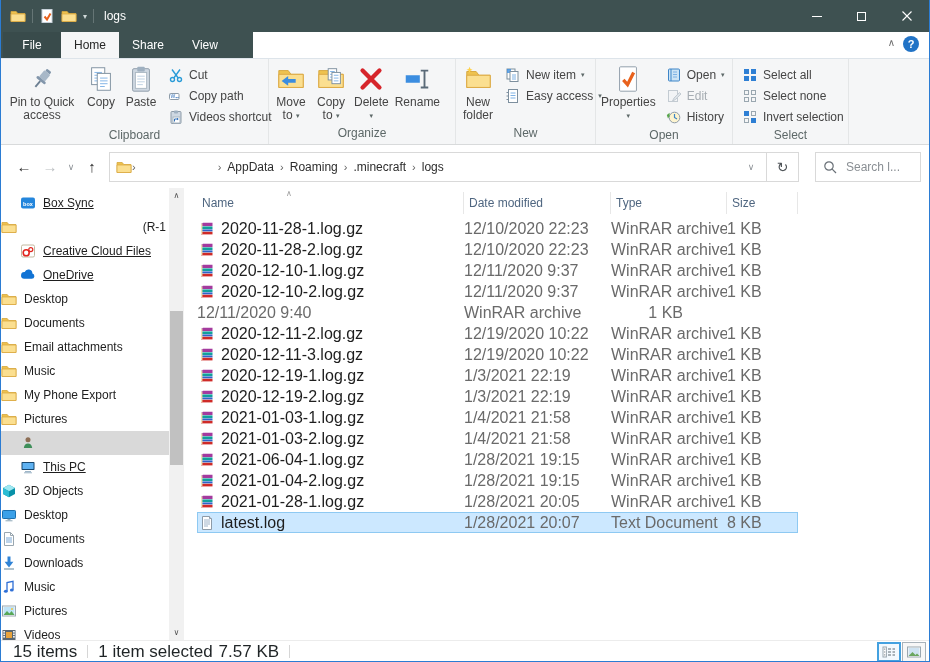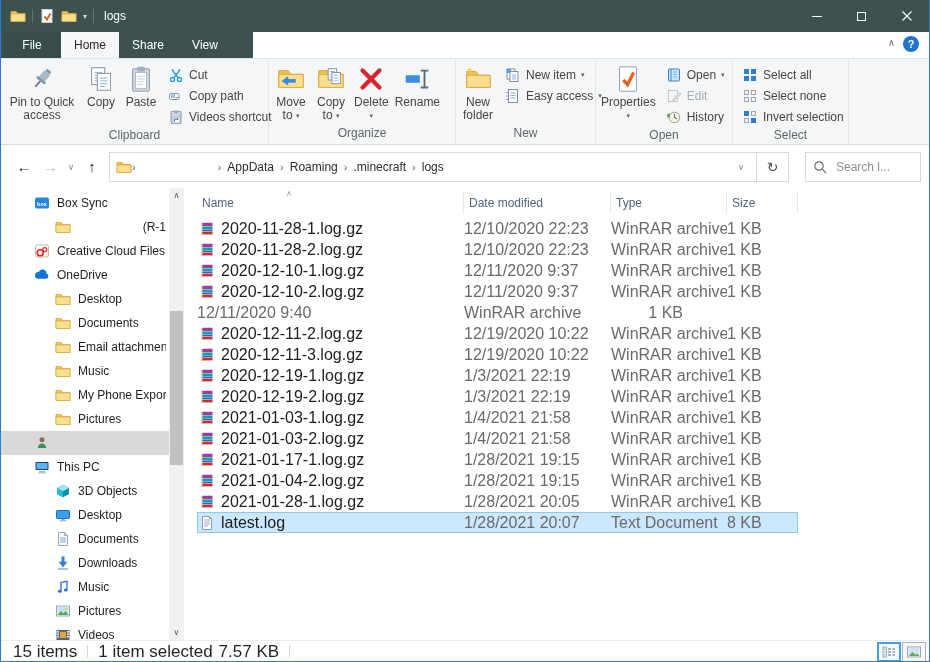--- a/index.html
+++ b/index.html
@@ -52,31 +52,31 @@
   .navbtn{width:26px;height:26px;display:flex;align-items:center;justify-content:center;font-size:15px;color:#2b2b2b;flex:none;}
   .navbtn.dim{color:#b9bdc0;}
   .navbtn.small{width:16px;font-size:9px;color:#8a8f94;}
   #addressbox{flex:1;height:30px;border:1px solid #d9d9d9;display:flex;align-items:center;padding:0 4px 0 6px;margin-left:4px;}
   #breadcrumb{display:flex;align-items:center;flex:1;overflow:hidden;}
   .bseg{font-size:12px;color:#2d2d2d;padding:0 6px;white-space:nowrap;}
   .bseg.blank{min-width:82px;}
   .bsep{font-size:11px;color:#5f5f5f;}
   #addr-drop{width:22px;text-align:center;font-size:9px;color:#8a8f94;}
   #refreshbox{width:32px;height:30px;border:1px solid #d9d9d9;border-left:none;display:flex;align-items:center;justify-content:center;font-size:14px;color:#4f5458;}
-  #searchbox{width:116px;height:30px;border:1px solid #d9d9d9;margin-left:16px;display:flex;align-items:center;gap:6px;padding:0 6px;flex:none;}
+  #searchbox{width:106px;height:30px;border:1px solid #d9d9d9;margin-left:16px;display:flex;align-items:center;gap:6px;padding:0 6px;flex:none;}
   #searchbox input{border:none;outline:none;width:64px;font-size:12px;color:#2d2d2d;background:transparent;}
   #searchbox input::placeholder{color:#8a8f94;}
 
   
   #main{display:flex;height:452px;}
   #sidebar{position:relative;width:183px;flex:none;height:100%;}
   #side-list{padding-top:3px;}
   .side-item{display:flex;align-items:center;height:24px;font-size:12px;color:#1e1e1e;gap:7px;padding-right:18px;}
-  .side-item.ind1{padding-left:33px;}
-  .side-item.ind2{padding-left:42px;margin-left:12px;}
+  .side-item.ind1{padding-left:19px;text-decoration:underline;}
+  .side-item.ind2{}
   .side-item.sel{background:#d9d9d9;}
   .slabel{white-space:nowrap;overflow:hidden;}
   .srightlabel{margin-left:auto;white-space:nowrap;}
   #side-scroll{position:absolute;right:0;top:0;width:15px;height:100%;background:#f1f1f1;}
   .scroll-arrow{position:absolute;left:0;width:15px;height:15px;display:flex;align-items:center;justify-content:center;font-size:8px;color:#505050;}
   #scroll-up{top:0;} #scroll-down{bottom:0;}
   #scroll-thumb{position:absolute;left:1px;top:123px;width:13px;height:154px;background:#c1c1c1;}
 
   #filearea{flex:1;position:relative;background:#fff;}
   #fheader{position:absolute;left:13px;top:4px;width:601px;height:22px;display:grid;grid-template-columns:267px 147px 116px 71px;align-items:center;}
@@ -862,21 +862,21 @@
             <div class="fc name">
               <span class="sicon16">
                 <svg viewBox="0 0 16 16">
                   <path d="M2 3l2-1.2h9.5V5H2z" fill="#a43a9e"></path>
                   <path d="M2 5.4h11.5V8H2z" fill="#129f9b"></path>
                   <path d="M2 8.4h11.5v2H2z" fill="#2e64c8"></path>
                   <path d="M2 10.8h11.5v2.6H2z" fill="#cf2b28"></path>
                   <path d="M2 3.2l1.4-.9v10.9L2 13z" fill="#f0e3b4"></path>
                 </svg>
               </span>
-              <span>2021-01-17-1.log.gz</span>
+              <span>2021-06-04-1.log.gz</span>
             </div>
             <div class="fc date">1/28/2021 19:15</div>
             <div class="fc type">WinRAR archive</div>
             <div class="fc size">1 KB</div>
           </div>
           <div class="frow">
             <div class="fc name">
               <span class="sicon16">
                 <svg viewBox="0 0 16 16">
                   <path d="M2 3l2-1.2h9.5V5H2z" fill="#a43a9e"></path>

